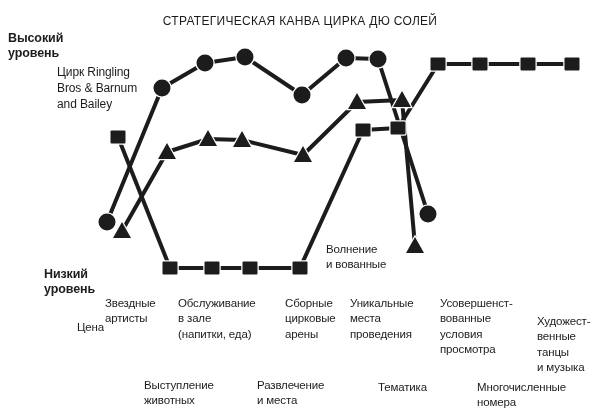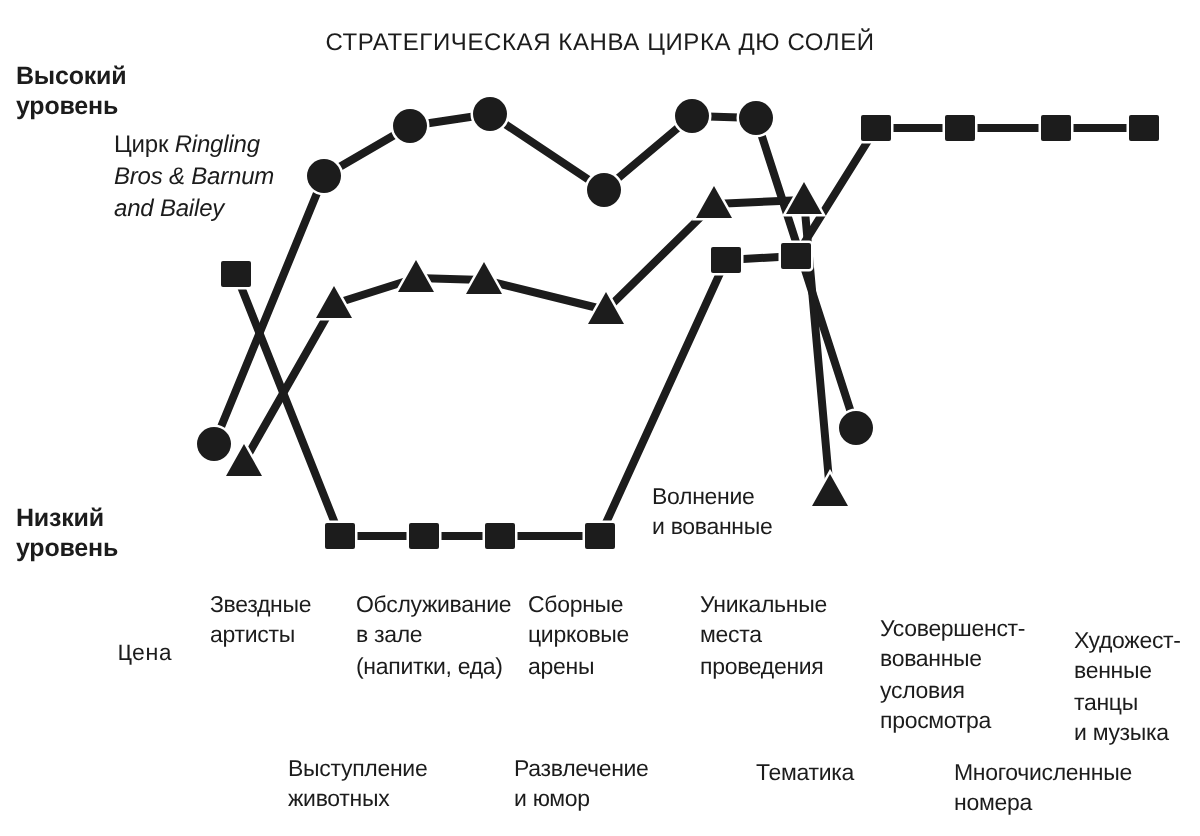--- a/index.html
+++ b/index.html
@@ -9,27 +9,27 @@
   }
   .chart-title{
     position:absolute;top:14px;left:0;width:600px;text-align:center;
     font-size:12px;letter-spacing:0.3px;white-space:nowrap;
   }
   .axis-label{
     position:absolute;left:8px;font-weight:bold;font-size:12.5px;line-height:15px;
     white-space:pre-line;letter-spacing:-0.1px;
   }
   .axis-label.high{top:31px;}
-  .axis-label.low{top:252px;}
+  .axis-label.low{top:267px;margin-left:36px;}
   #plot{position:absolute;left:0;top:0;}
   .series-label{
     position:absolute;font-size:12px;line-height:16px;white-space:pre-line;
     letter-spacing:-0.1px;
   }
-  .series-label .it{font-style:italic;white-space:pre-line;}
+  .series-label .it{white-space:pre-line;}
   .cat-label{
     position:absolute;font-size:11.5px;line-height:15.3px;white-space:pre-line;
     letter-spacing:-0.15px;
   }
 </style>
 </head>
 <body>
 
 <div class="page">
 
@@ -72,40 +72,40 @@
       <rect fill="#1c1c1c" stroke="#ffffff" stroke-width="2.5" paint-order="stroke" x="520.5" y="57.5" width="15" height="13" rx="1"></rect>
       <rect fill="#1c1c1c" stroke="#ffffff" stroke-width="2.5" paint-order="stroke" x="564.5" y="57.5" width="15" height="13" rx="1"></rect>
     </svg>
 
   <div id="legend-ringling" class="series-label" style="left: 57px; top: 64px;"><span>Цирк </span><span class="it">Ringling
 Bros &amp; Barnum
 and Bailey</span></div>
 
 
   <div id="cat-labels">
-      <div class="cat-label" style="left: 59px; top: 320px; font-family: Liberation Mono, monospace;">Цена</div>
+      <div class="cat-label" style="left: 77px; top: 320px;">Цена</div>
       <div class="cat-label" style="left: 105px; top: 296px;">Звездные
 артисты</div>
       <div class="cat-label" style="left: 132px; top: 378px; margin-left: 12px;">Выступление
 животных</div>
       <div class="cat-label" style="left: 178px; top: 296px;">Обслуживание
 в зале
 (напитки, еда)</div>
-      <div class="cat-label" style="left: 264px; top: 296px;">Сборные
+      <div class="cat-label" style="left: 285px; top: 296px;">Сборные
 цирковые
 арены</div>
       <div class="cat-label" style="left: 257px; top: 378px;">Развлечение
-и юмор</div>
+и места</div>
       <div class="cat-label" style="left: 326px; top: 242px;">Волнение
 и вованные</div>
       <div class="cat-label" style="left: 350px; top: 296px;">Уникальные
 места
 проведения</div>
       <div class="cat-label" style="left: 378px; top: 380px;">Тематика</div>
-      <div class="cat-label" style="left: 440px; top: 308px;">Усовершенст-
+      <div class="cat-label" style="left: 440px; top: 296px;">Усовершенст-
 вованные
 условия
 просмотра</div>
       <div class="cat-label" style="left: 477px; top: 380px;">Многочисленные
 номера</div>
       <div class="cat-label" style="left: 537px; top: 314px;">Художест-
 венные
 танцы
 и музыка</div>
     </div>

